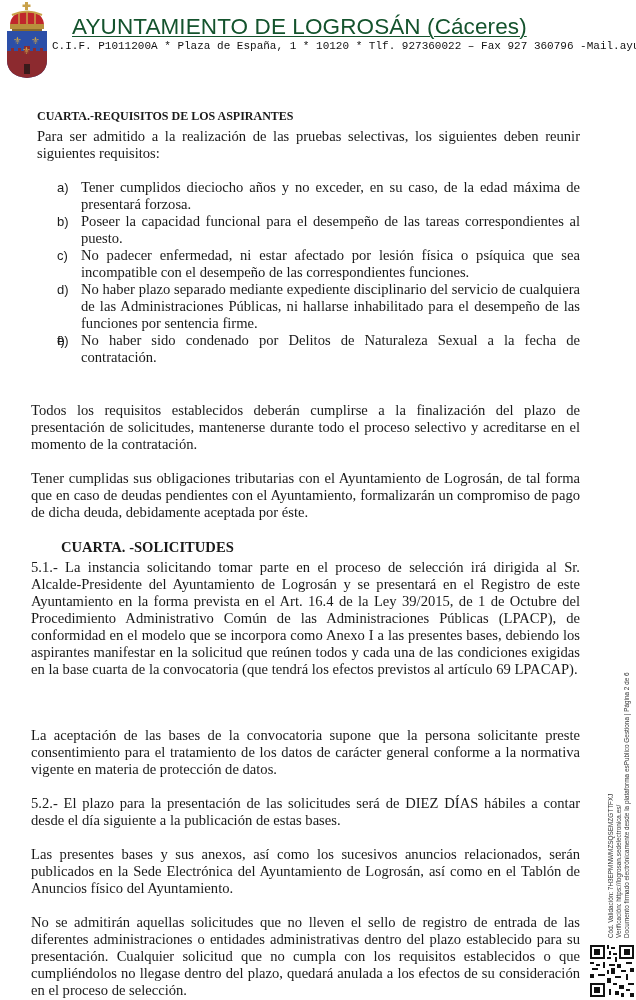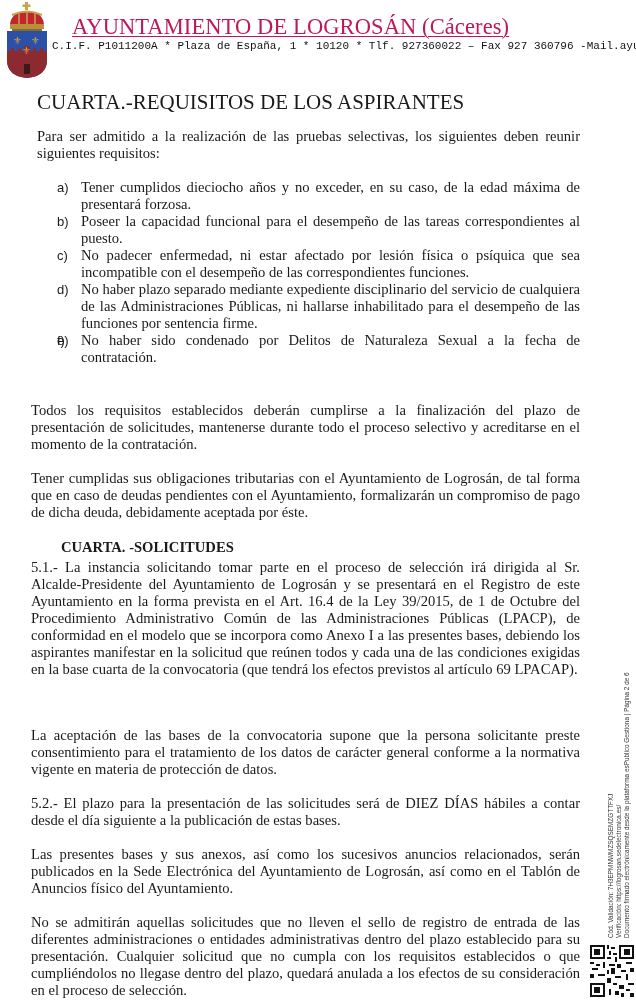--- a/index.html
+++ b/index.html
@@ -1,22 +1,22 @@
 <!DOCTYPE html>
 <html><head>
 <meta charset="utf-8">
 <style>
   html, body { margin: 0; padding: 0; background: #ffffff; }
   body { width: 636px; height: 1000px; position: relative; overflow: hidden; color: #1a1a1a; }
   .header-logo { position: absolute; left: 4px; top: 2px; width: 46px; height: 76px; }
-  .header-title { position: absolute; left: 72px; top: 14px; font-family: Liberation Serif, serif; font-size: 22.5px; letter-spacing: 0.1px; text-decoration: underline; text-decoration-thickness: 1px; text-underline-offset: 2px; white-space: nowrap; color: #be185d; line-height: 26px; }
+  .header-title { position: absolute; left: 72px; top: 14px; font-family: Liberation Sans, sans-serif; font-size: 22.5px; letter-spacing: 0.1px; text-decoration: underline; text-decoration-thickness: 1px; text-underline-offset: 2px; white-space: nowrap; color: #14532d; line-height: 26px; }
   .header-contact { position: absolute; left: 52px; top: 40px; font-family: Liberation Mono, monospace; font-size: 11px; white-space: nowrap; color: #111; line-height: 12px; }
   .doc { position: absolute; left: 31px; top: 0; width: 549px; font-family: "Liberation Serif", serif; font-size: 14.6px; line-height: 17px; }
   .doc p { margin: 0; text-align: justify; }
-  .h-cuarta { position: absolute; left: 6px; top: 94px; font-weight: normal; font-size: 21px; white-space: nowrap; }
+  .h-cuarta { position: absolute; left: 6px; top: 108px; font-weight: bold; font-size: 12px; white-space: nowrap; }
   .p-intro { position: absolute; left: 6px; top: 128px; width: 543px; }
   .req-list { position: absolute; left: 26px; top: 179px; width: 523px; margin: 0; padding: 0; list-style: none; }
   .req-item { position: relative; padding-left: 24px; text-align: justify; }
   .req-letter { position: absolute; left: 0; top: 0; font-family: "Liberation Sans", sans-serif; font-size: 13px; }
   .p-todos { position: absolute; left: 0; top: 402px; width: 549px; }
   .p-tener { position: absolute; left: 0; top: 470px; width: 549px; }
   .h-quinta { position: absolute; left: 30px; top: 539px; font-weight: bold; white-space: nowrap; }
   .p-51 { position: absolute; left: 0; top: 559px; width: 549px; }
   .p-acept { position: absolute; left: 0; top: 727px; width: 549px; }
   .p-52 { position: absolute; left: 0; top: 795px; width: 549px; }

